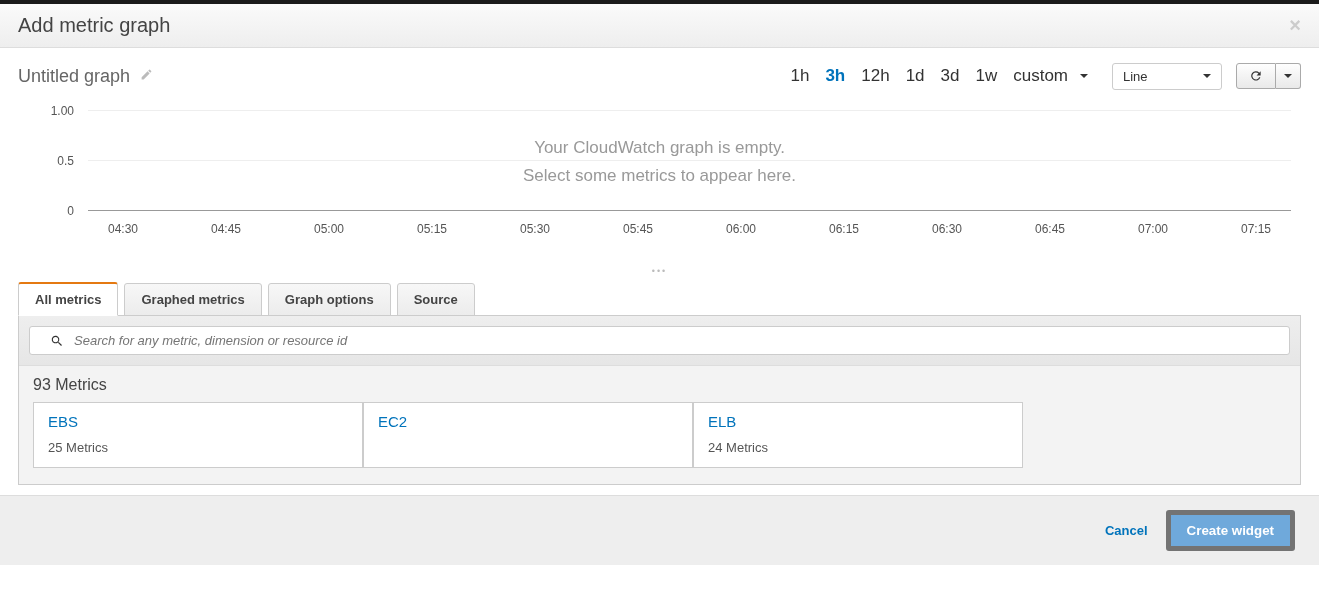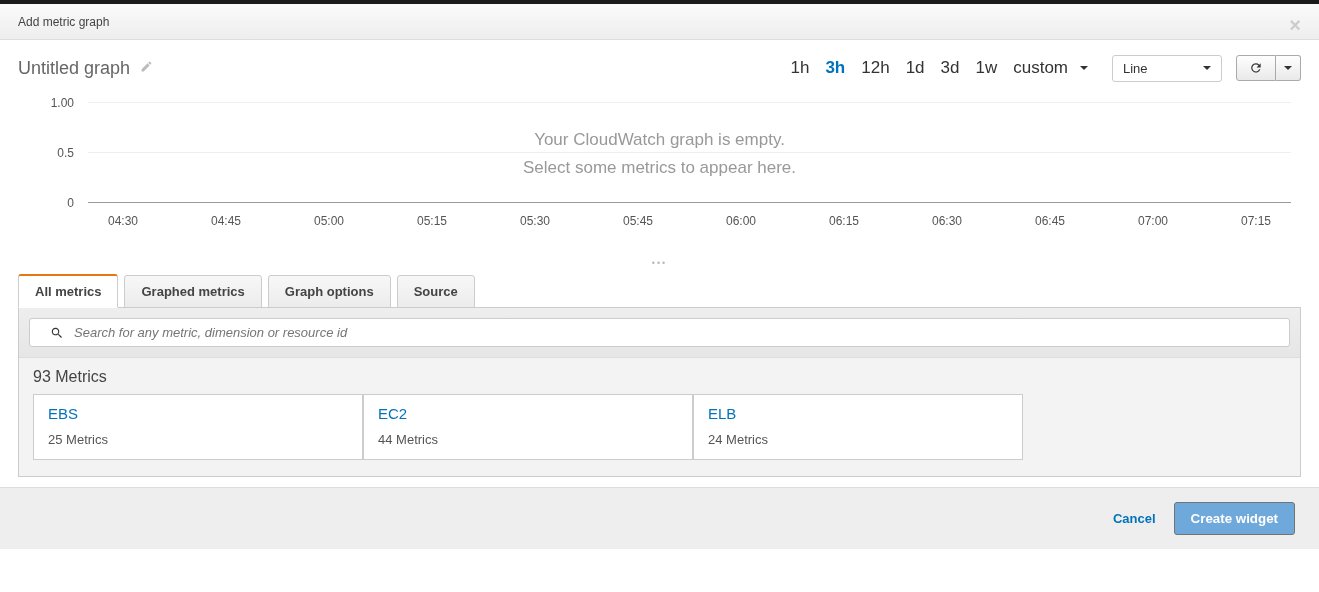--- a/index.html
+++ b/index.html
@@ -11,21 +11,21 @@
     background: #fff;
     width: 1319px;
   }
   .topbar { height: 4px; background: #1a1a1a; }
   .header {
     background: linear-gradient(#fafafa, #eee);
     border-bottom: 1px solid #ddd;
     padding: 10px 18px;
     position: relative;
   }
-  .header-title { font-size: 12px; color: #444; margin-top: 44px; }
+  .header-title { font-size: 20px; color: #444; margin-top: 44px; }
   .close-x {
     position: absolute; right: 18px; top: 10px;
     color: #ccc; font-size: 20px; font-weight: bold; cursor: pointer;
   }
   .content { padding: 14px 18px 0 18px; background:#fff; }
   .row1 { display: flex; align-items: center; justify-content: space-between; margin-bottom: 4px; }
   .graph-name-wrap { display:flex; align-items:center; gap:10px; }
   .graph-name { font-size: 18px; color: #666; }
   .pencil { color:#bbb; cursor:pointer; }
   .controls { display:flex; align-items:center; gap:4px; }
@@ -95,21 +95,21 @@
   }
   .card-title { color:#0073bb; font-size:15px; margin-bottom:10px; }
   .card-sub { color:#555; font-size:13px; }
 
   .footer {
     background:#eee; border-top:1px solid #ddd; padding:14px 24px;
     display:flex; justify-content:flex-end; gap:18px; align-items:center; margin-top:10px;
   }
   .link-cancel { color:#0073bb; font-weight:bold; cursor:pointer; }
   .btn-primary {
-    background:#6fa9db; color:#fff; border:1px solid #737373; border-radius:3px;
+    background:#6fa9db; color:#fff; border:5px solid #737373; border-radius:3px;
     padding:8px 16px; font-weight:bold; cursor:pointer;
   }
 </style>
 </head>
 <body>
 
 <div class="topbar"></div>
 
 <div class="header">
   <span class="header-title">Add metric graph</span>
@@ -205,21 +205,20 @@
       </div>
     </div>
     <div class="metrics-heading">93 Metrics</div>
     <div class="cards">
       <div class="card">
         <div class="card-title">EBS</div>
         <div class="card-sub">25 Metrics</div>
       </div>
       <div class="card">
         <div class="card-title">EC2</div>
-        <div class="card-sub">44 Metrics</div>
       </div>
       <div class="card">
         <div class="card-title">ELB</div>
         <div class="card-sub">24 Metrics</div>
       </div>
     </div>
   </div>
 
 </div>
 

